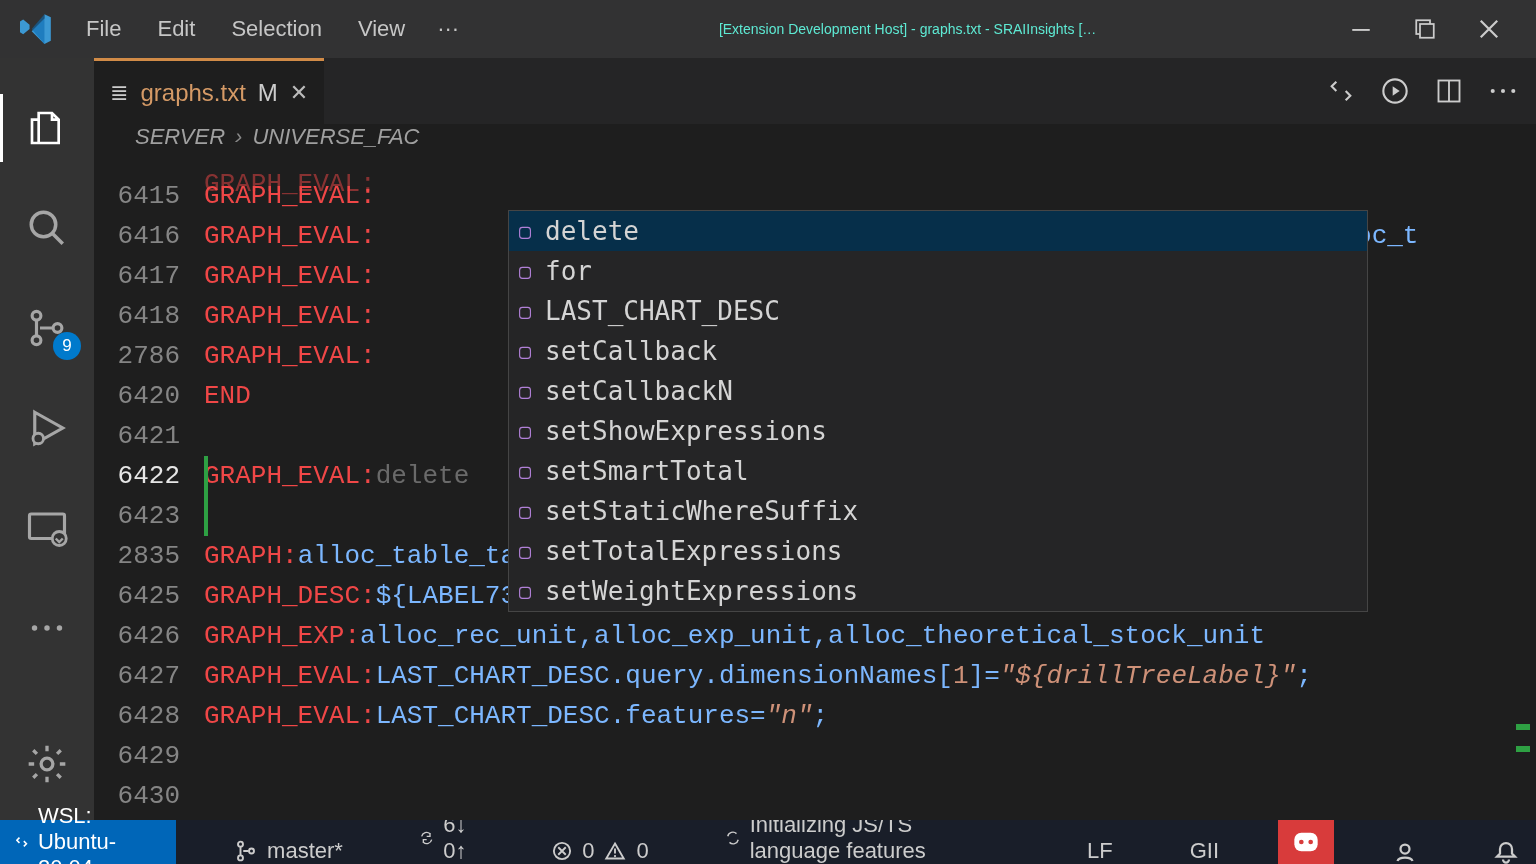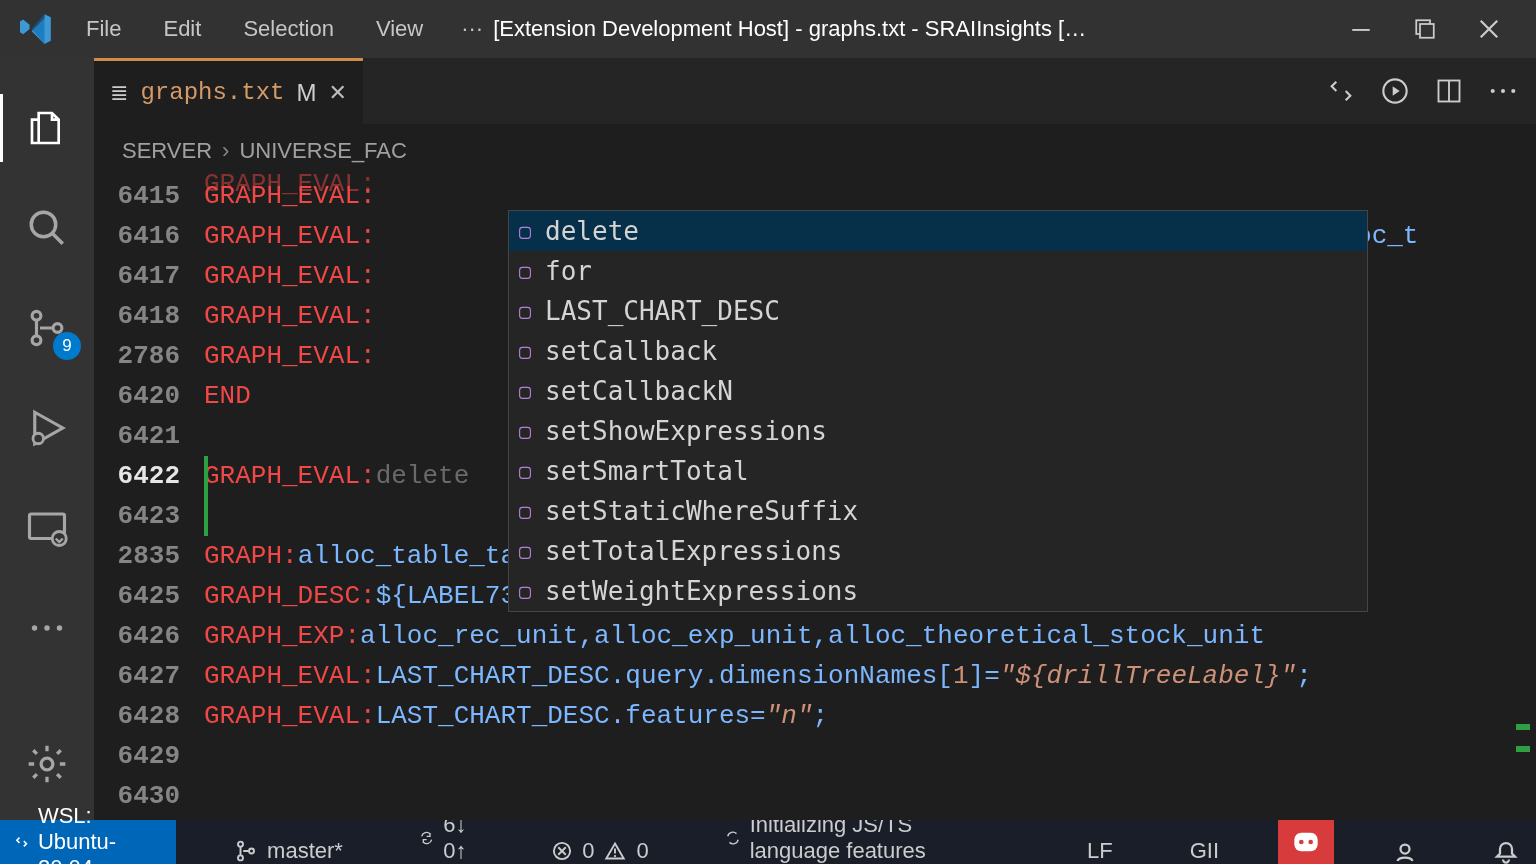--- a/index.html
+++ b/index.html
@@ -13,24 +13,24 @@
   position: relative;
 }
 .titlebar {
   height: 58px;
   background: #323233;
   display: flex;
   align-items: center;
   padding: 0 10px;
 }
 .logo { width: 38px; height: 38px; margin: 0 16px 0 8px; display: flex; align-items: center; justify-content: center; }
-.menu-items { display: flex; gap: 14px; }
+.menu-items { display: flex; gap: 8px; }
 .menu-item { padding: 6px 14px; font-size: 22px; color: #c6c6c6; cursor: pointer; }
 .menu-more { padding: 6px 10px; font-size: 22px; color: #c6c6c6; }
-.title-text { flex: 1; text-align: left; font-size: 22px; color: #ffffff; }
+.title-text { flex: 1; text-align: center; font-size: 14px; color: #5eead4; }
 .window-controls { display: flex; gap: 34px; padding-right: 22px; }
 .window-control { width: 30px; height: 30px; display: flex; align-items: center; justify-content: center; color: #cccccc; font-size: 22px; }
 
 .body-row { display: flex; height: calc(100% - 58px - 44px); }
 .activitybar {
   width: 94px;
   background: #333333;
   display: flex;
   flex-direction: column;
   align-items: center;
@@ -46,31 +46,31 @@
 }
 .activity-spacer { flex: 1; }
 
 .editor-area { flex: 1; display: flex; flex-direction: column; position: relative; background: #1e1e1e; }
 .tabbar { height: 66px; background: #252526; display: flex; align-items: stretch; }
 .tab {
   display: flex; align-items: center; padding: 0 16px; background: #1e1e1e;
   border-top: 3px solid #d18b47; gap: 12px; font-size: 24px;
 }
 .tab .file-icon { color: #cccccc; font-size: 22px; }
-.tab .file-name { color: #d59a66; font-family: Liberation Mono, monospace; }
+.tab .file-name { color: #d59a66; }
 .tab .mod { color: #cccccc; }
 .tab .close { color: #bbbbbb; font-size: 22px; }
 .tabbar-actions { margin-left: auto; display: flex; align-items: center; gap: 20px; padding-right: 16px; color: #cccccc; font-size: 24px; }
 .tabbar-action { width: 34px; height: 34px; display: flex; align-items: center; justify-content: center; }
 
-.breadcrumb { height: 40px; display: flex; align-items: flex-end; padding-left: 28px; color: #a0a0a0; font-size: 22px; gap: 10px; }
+.breadcrumb { height: 40px; display: flex; align-items: flex-start; padding-left: 41px; color: #a0a0a0; font-size: 22px; gap: 10px; font-style: italic; }
 .breadcrumb .sep { color: #888; }
 
 .code-area { flex: 1; display: flex; font-family: Consolas, "Courier New", monospace; font-size: 26px; line-height: 40px; overflow: hidden; position: relative; }
-.gutter { width: 110px; text-align: right; color: #858585; padding-right: 24px; user-select: none; font-weight: bold; }
+.gutter { width: 110px; text-align: right; color: #858585; padding-right: 24px; user-select: none; }
 .gutter .ln { height: 40px; }
 .gutter .ln.active { color: #e6e6e6; }
 .code { flex: 1; position: relative; }
 .code-line { height: 40px; white-space: pre; }
 .modbar { position: absolute; left: 0; top: 0; width: 4px; height: 40px; background: #2ea043; }
 .tok-key { color: #f04747; }
 .tok-text { color: #7cb7ff; }
 .tok-ghost { color: #6a6a6a; }
 .tok-num { color: #ce9178; }
 .tok-str { color: #ce9178; font-style: italic; }

